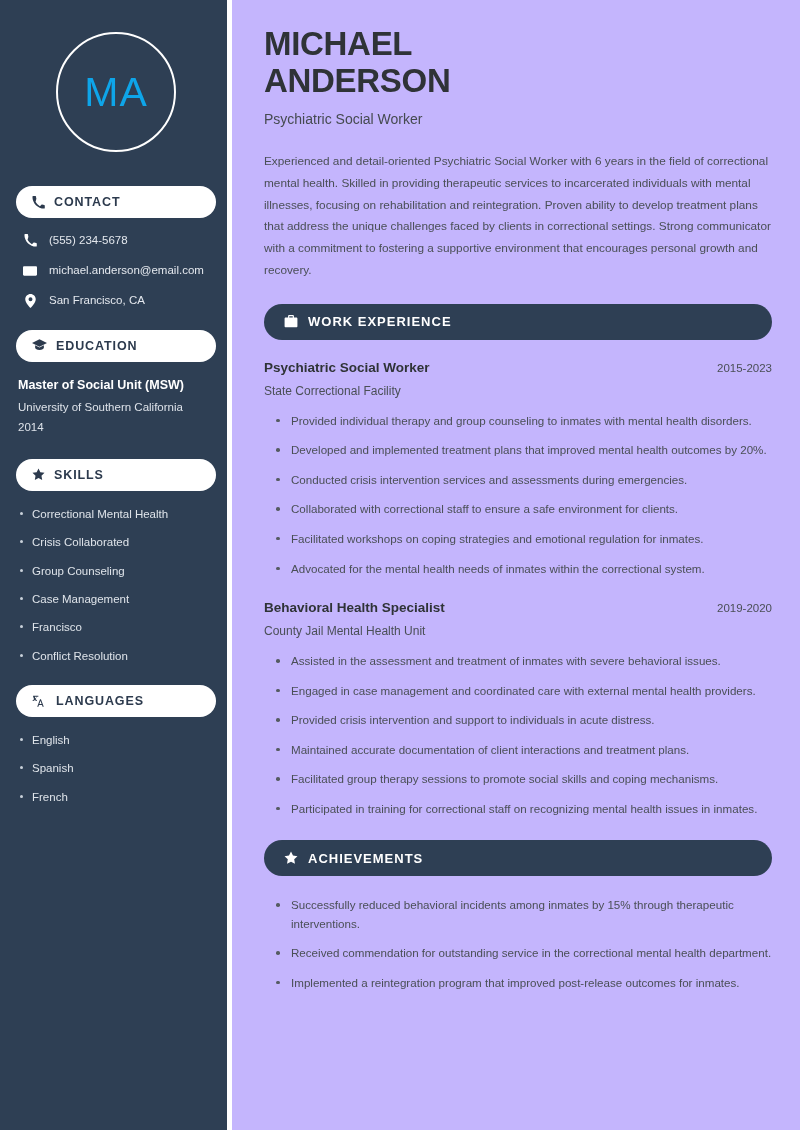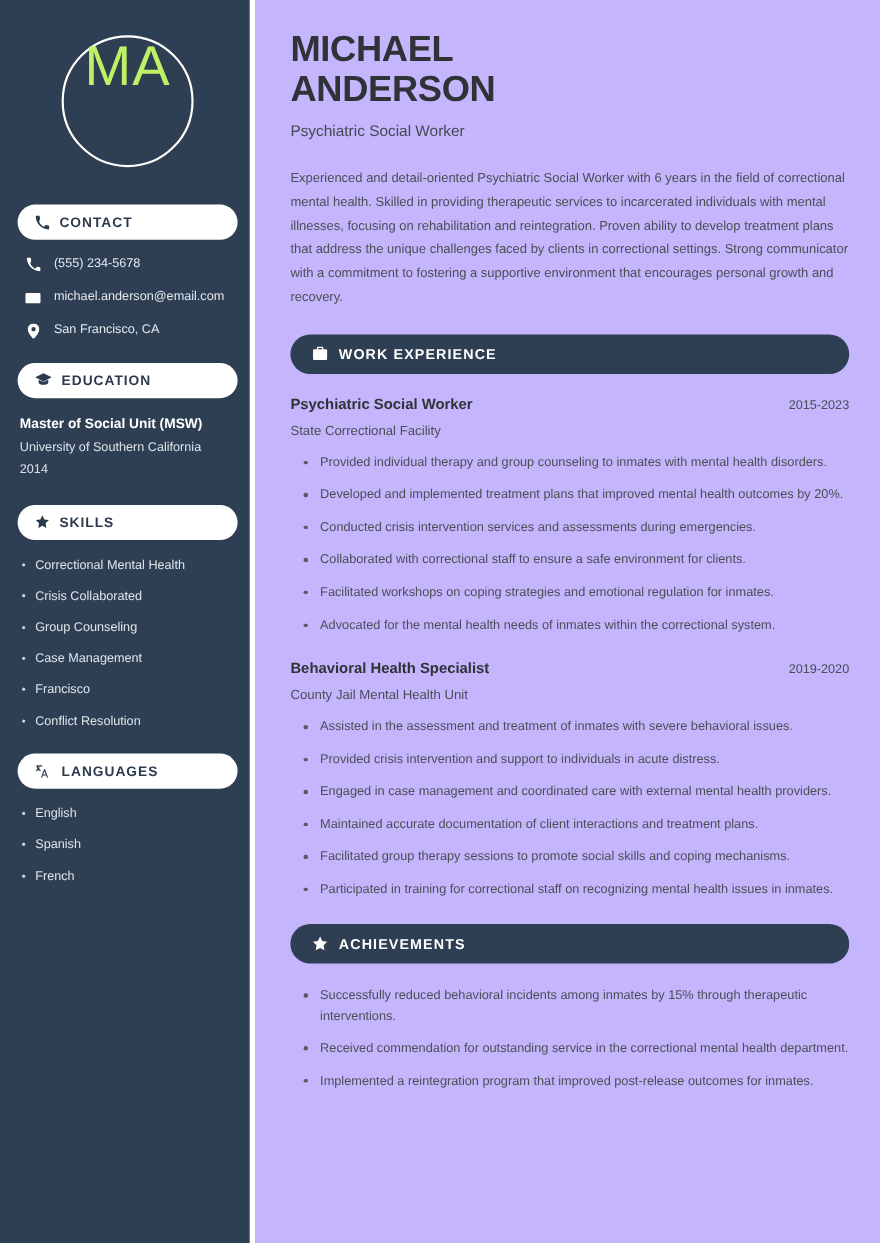--- a/index.html
+++ b/index.html
@@ -39,25 +39,26 @@
     justify-content: center;
     margin-top: 12px;
     margin-bottom: 34px;
   }
   .avatar {
     width: 120px;
     height: 120px;
     border-radius: 50%;
     border: 2px solid #ffffff;
     display: flex;
+    align-items: center;
     justify-content: center;
-    font-size: 51px;
+    font-size: 41px;
     font-weight: 400;
     letter-spacing: 1px;
-    color: #bef264;
+    color: #0ea5e9;
     line-height: 1;
   }
 
   .pill {
     background: #ffffff;
     color: #2c3a4d;
     border-radius: 999px;
     height: 32px;
     display: flex;
     align-items: center;
@@ -338,22 +339,22 @@
     </div>
 
     <div class="job">
       <div class="job-head">
         <span class="job-role">Behavioral Health Specialist</span>
         <span class="job-dates">2019-2020</span>
       </div>
       <div class="job-org">County Jail Mental Health Unit</div>
       <ul class="main-list">
         <li>Assisted in the assessment and treatment of inmates with severe behavioral issues.</li>
+        <li>Engaged in case management and coordinated care with external mental health providers.</li>
         <li>Provided crisis intervention and support to individuals in acute distress.</li>
-        <li>Engaged in case management and coordinated care with external mental health providers.</li>
         <li>Maintained accurate documentation of client interactions and treatment plans.</li>
         <li>Facilitated group therapy sessions to promote social skills and coping mechanisms.</li>
         <li>Participated in training for correctional staff on recognizing mental health issues in inmates.</li>
       </ul>
     </div>
 
     <div class="section-bar">
       <span>
         <svg width="14" height="14" viewBox="0 0 24 24" fill="#ffffff">
           <path d="M12 .8l3.4 7 7.7 1.1-5.6 5.4 1.3 7.7L12 18.4 5.2 22l1.3-7.7L.9 8.9l7.7-1.1L12 .8z"></path>

